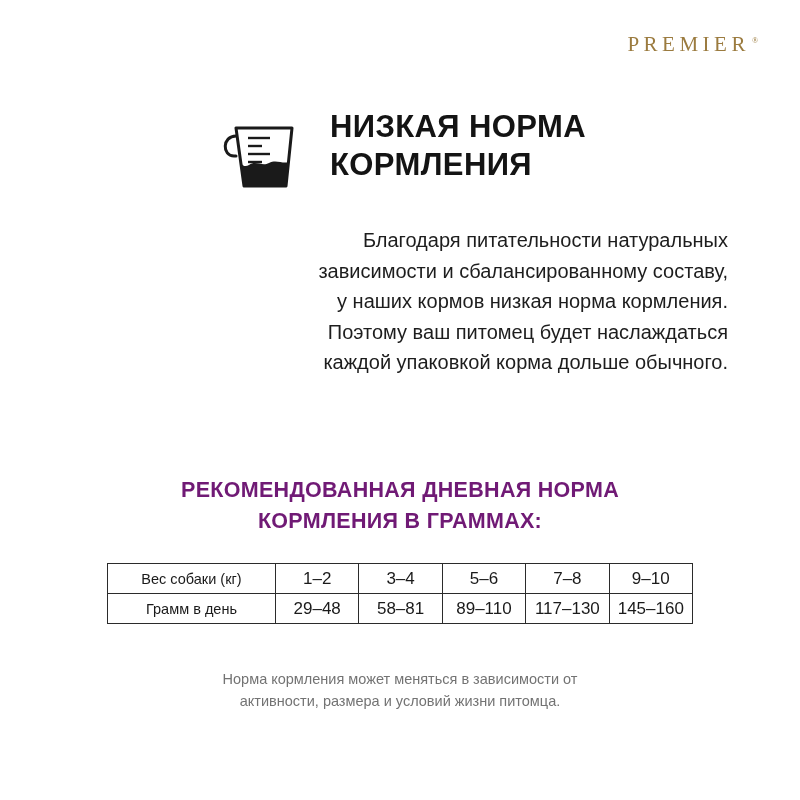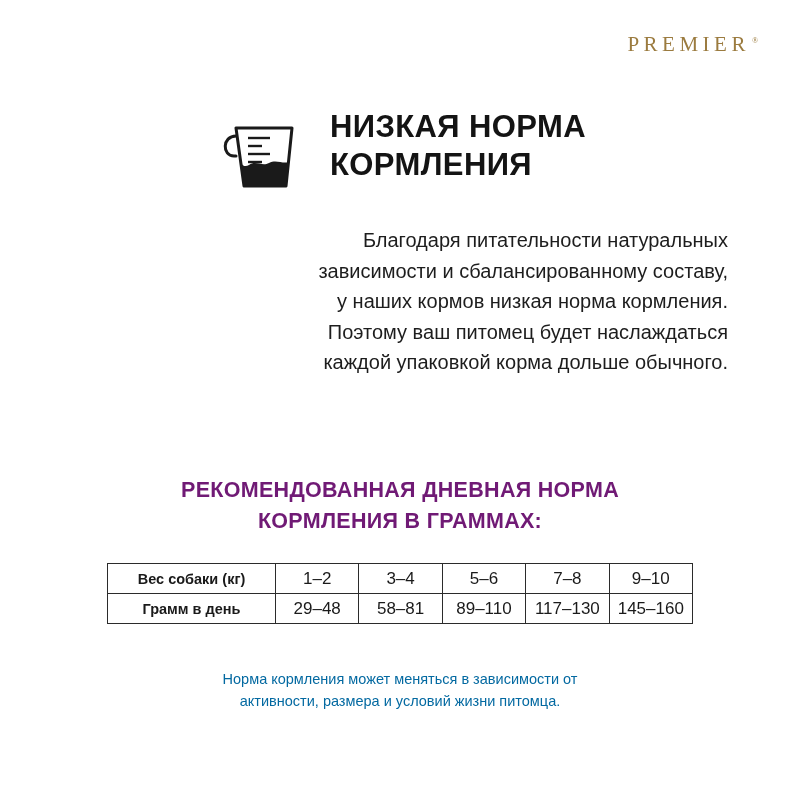--- a/index.html
+++ b/index.html
@@ -107,35 +107,35 @@
   table td {
     border: 1px solid #2b2b2b;
     height: 30px;
     text-align: center;
     font-size: 17px;
     color: #1a1a1a;
     padding: 2px 3px;
     white-space: nowrap;
   }
   table td.rowhead {
-    font-weight: bold;
+    font-weight: normal;
     width: 168px;
     font-size: 14.5px;
   }
 
   
   .footnote {
     position: absolute;
     top: 668px;
     left: 0;
     width: 800px;
     text-align: center;
     font-size: 14.5px;
     line-height: 1.52;
-    color: #0369a1;
+    color: #737373;
     padding: 0 150px;
   }
 </style>
 </head>
 <body>
 
 <div class="page">
 
   <div class="brand">
     <span>PREMIER</span><sup>®</sup>

